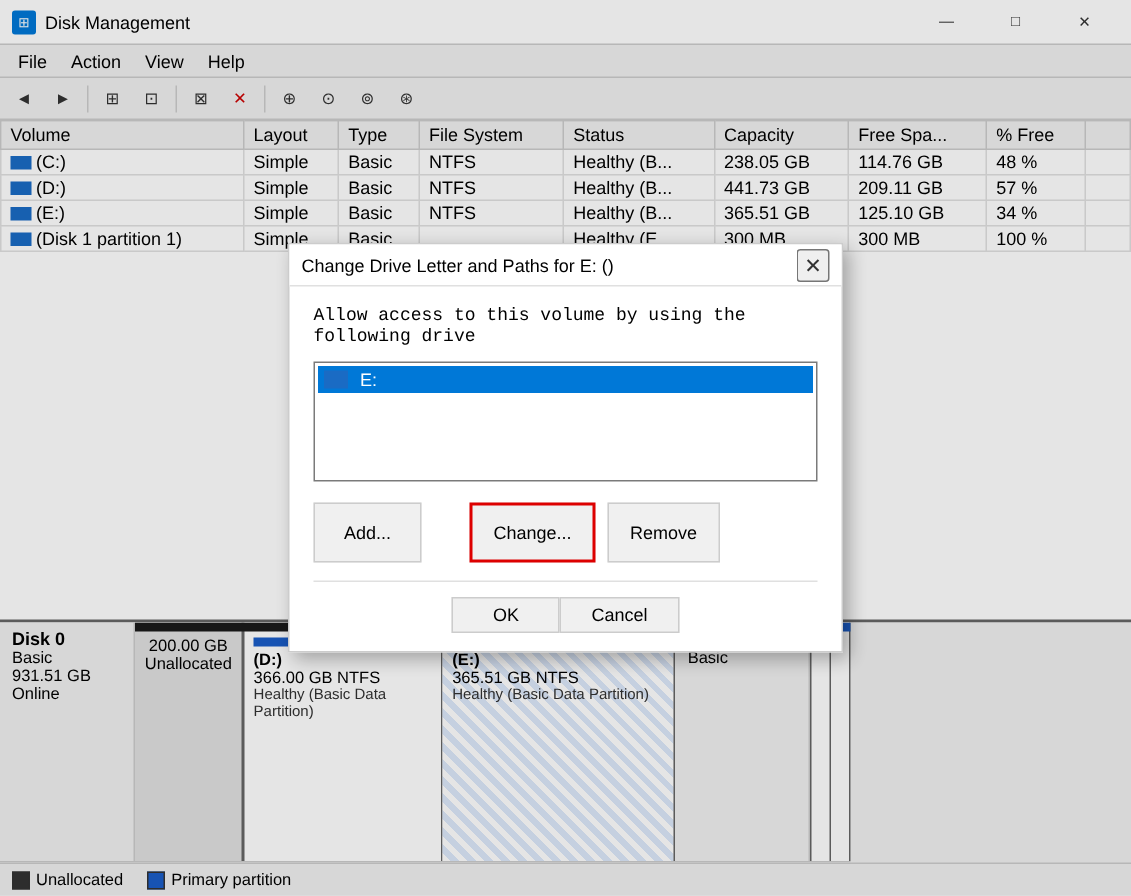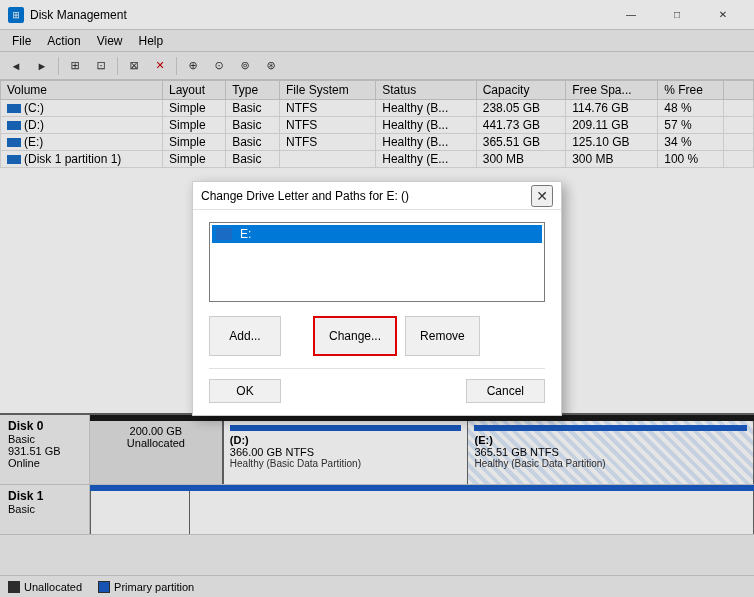--- a/index.html
+++ b/index.html
@@ -56,21 +56,21 @@
     .table-area { flex: 1; overflow: auto; background: white; border-bottom: 2px solid #666; }
     table { width: 100%; border-collapse: collapse; font-size: 12px; }
     thead tr { background: #f0f0f0; }
     th { 
       border: 1px solid #ccc; padding: 2px 6px; text-align: left; font-weight: normal;
       font-size: 12px; white-space: nowrap; cursor: pointer; user-select: none;
     }
     td { border: 1px solid #e0e0e0; padding: 1px 6px; white-space: nowrap; }
 
     
-    .disk-area { height: 160px; background: #f0f0f0; overflow: hidden; display: flex; flex-direction: column; }
+    .disk-area { height: 160px; background: #f0f0f0; overflow: hidden; display: flex; flex-direction: row; }
     .disk-row { display: flex; align-items: stretch; border-bottom: 1px solid #ccc; min-height: 70px; }
     .disk-label { width: 90px; min-width: 90px; background: #f0f0f0; padding: 4px 8px; border-right: 1px solid #ccc; font-size: 11px; display: flex; flex-direction: column; justify-content: flex-start; }
     .disk-label-name { font-weight: bold; font-size: 12px; }
     .disk-partitions { flex: 1; display: flex; }
     .part { border-right: 1px solid #666; padding: 4px 6px; font-size: 11px; display: flex; flex-direction: column; justify-content: flex-start; overflow: hidden; }
     .part-header-blue { height: 6px; background: #1a5dc8; margin-bottom: 3px; }
     .part-unalloc { background: #e0e0e0; }
     .part-basic { background: white; }
     .part-name { font-weight: bold; font-size: 11px; }
     .part-size { font-size: 11px; }
@@ -111,21 +111,21 @@
     .listbox-item { 
       display: flex; align-items: center; gap: 4px; padding: 2px 4px;
       background: #0078d7; color: white; font-size: 12px;
     }
     .dialog-buttons-row { display: flex; gap: 8px; margin-bottom: 12px; }
     .dlg-btn {
       height: 40px; padding: 0 14px; font-size: 12px; cursor: pointer;
       background: #f0f0f0; border: 1px solid #ccc; min-width: 72px;
     }
     .dlg-btn-change { border: 2px solid #d00; background: #f0f0f0; margin-left: 24px; }
-    .dialog-ok-row { display: flex; justify-content: space-between; gap: 0; border-top: 1px solid #e0e0e0; padding-top: 10px; }
+    .dialog-ok-row { display: flex; justify-content: center; gap: 0; border-top: 1px solid #e0e0e0; padding-top: 10px; }
     .dlg-btn-primary { background: #f0f0f0; border: 1px solid #ccc; height: 24px; padding: 0 20px; font-size: 12px; cursor: pointer; min-width: 72px; }
   </style>
 </head>
 <body>
 
 <div class="title-bar">
   <div class="title-bar-left">
     <div class="title-icon">⊞</div>
     <span class="title-text">Disk Management</span>
   </div>
@@ -288,20 +288,21 @@
 
 <div class="dialog-overlay">
   <div class="dialog">
 
     <div class="dialog-title">
       <span class="dialog-title-text">Change Drive Letter and Paths for E: ()</span>
       <button class="dialog-close-btn">✕</button>
     </div>
 
     <div class="dialog-body">
+      <p class="dialog-desc">Allow access to this volume by using the following drive</p>
 
       <div class="dialog-listbox">
         <div class="listbox-item">
           <span style="display:inline-block;width:16px;height:12px;background:#1a6bc4;margin-right:4px;"></span>
           <span>E:</span>
         </div>
       </div>
 
       <div class="dialog-buttons-row">
         <button class="dlg-btn">Add...</button>

